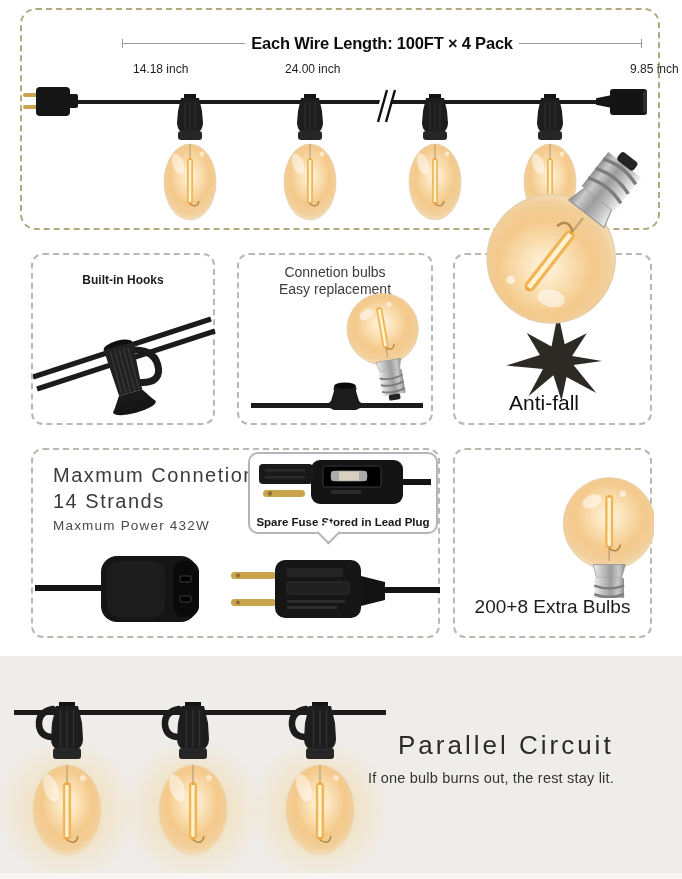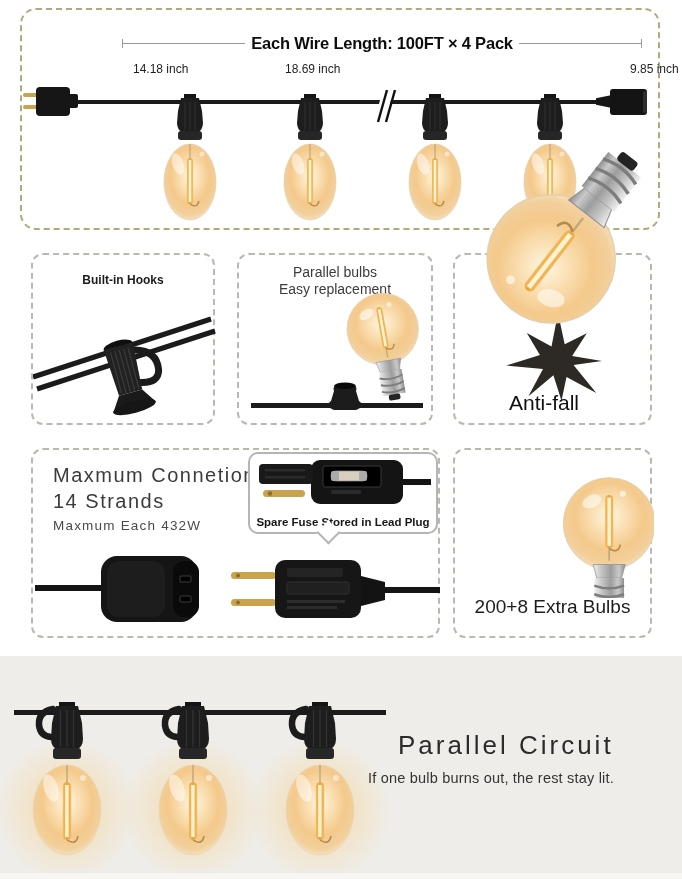--- a/index.html
+++ b/index.html
@@ -166,21 +166,21 @@
     <div class="dim" id="dim1">
       <span class="tk"></span>
         <span class="ln"></span>
       <span class="lb">14.18 inch</span>
       <span class="ln"></span>
         <span class="tk"></span>
     </div>
     <div class="dim" id="dim2">
       <span class="tk"></span>
         <span class="ln"></span>
-      <span class="lb">18.69 inch</span>
+      <span class="lb">24.00 inch</span>
       <span class="ln"></span>
         <span class="tk"></span>
     </div>
     <div class="dim" id="dim3">
       <span class="tk"></span>
         <span class="ln"></span>
       <span class="lb">9.85 inch</span>
       <span class="ln"></span>
         <span class="tk"></span>
     </div>
@@ -229,21 +229,21 @@
         <line x1="4.5" y1="-30" x2="4.5" y2="13" stroke="#3a3a3a" stroke-width="1.3"></line>
         <line x1="9" y1="-30" x2="9" y2="12" stroke="#3a3a3a" stroke-width="1.3"></line>
         <path d="M-12 14 Q-20 26 -22 29 L22 29 Q20 26 12 14 Z" fill="#1a1a1a"></path>
         <ellipse cx="0" cy="29" rx="22" ry="6" fill="#161616"></ellipse>
       </g>
     </svg>
   </section>
 
   <section class="fbox" id="fb2">
     <div class="fb2-title">
-      <div>Parallel bulbs</div>
+      <div>Connetion bulbs</div>
       <div>Easy replacement</div>
     </div>
     <svg class="fb-art" width="196" height="168">
       <rect x="12" y="148" width="172" height="5" fill="#1b1b1b"></rect>
       <use href="#sym-screw-bulb" transform="translate(106 70) rotate(-10) scale(0.7) translate(-46 -40)"></use>
       <ellipse cx="106" cy="131" rx="11" ry="3.5" fill="#0e0e0e"></ellipse>
       <path d="M95 136 Q93 131 99 130 H113 Q119 131 117 136 L120 146 Q127 151 117 155 H95 Q85 151 92 146 Z" fill="#1c1c1c"></path>
       <ellipse cx="106" cy="131" rx="10" ry="3" fill="#090909"></ellipse>
     </svg>
   </section>
@@ -256,21 +256,21 @@
       <use href="#sym-screw-bulb" transform="translate(127 76) rotate(-142) scale(1.1) translate(-46 -40)"></use>
     </svg>
     <div class="af-label">Anti-fall</div>
   </section>
 
   <section class="specbox" id="spec-left">
     <div class="conn">
       <div>Maxmum Connetion</div>
       <div>14 Strands</div>
     </div>
-    <div class="power">Maxmum Each 432W</div>
+    <div class="power">Maxmum Power 432W</div>
 
     <div class="bubble">
       <svg class="bubble-art" width="180" height="52">
         <rect x="148" y="22" width="30" height="6" fill="#141414"></rect>
         <rect x="58" y="3" width="92" height="44" rx="9" fill="#141414"></rect>
         <rect x="70" y="9" width="58" height="21" rx="2" fill="#000" stroke="#383838" stroke-width="1"></rect>
         <rect x="78" y="14" width="36" height="10" rx="5" fill="#d8cfbc" stroke="#9a9a9a" stroke-width="0.7"></rect>
         <rect x="78" y="14" width="8" height="10" rx="2" fill="#ababab"></rect>
         <rect x="106" y="14" width="8" height="10" rx="2" fill="#ababab"></rect>
         <rect x="78" y="33" width="30" height="4" rx="1" fill="#2a2a2a"></rect>

